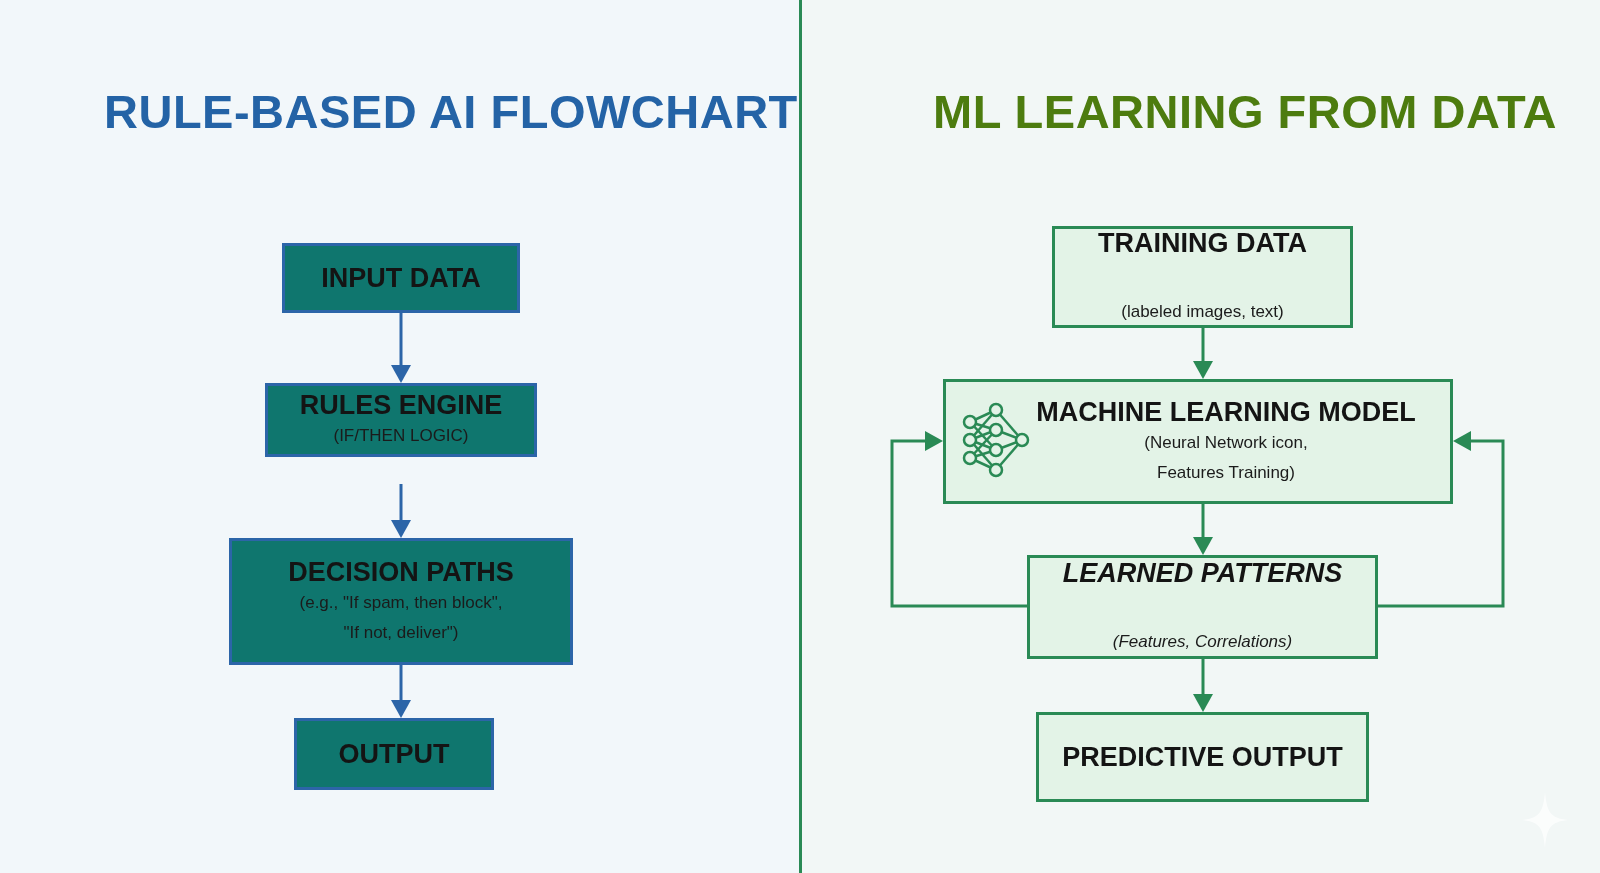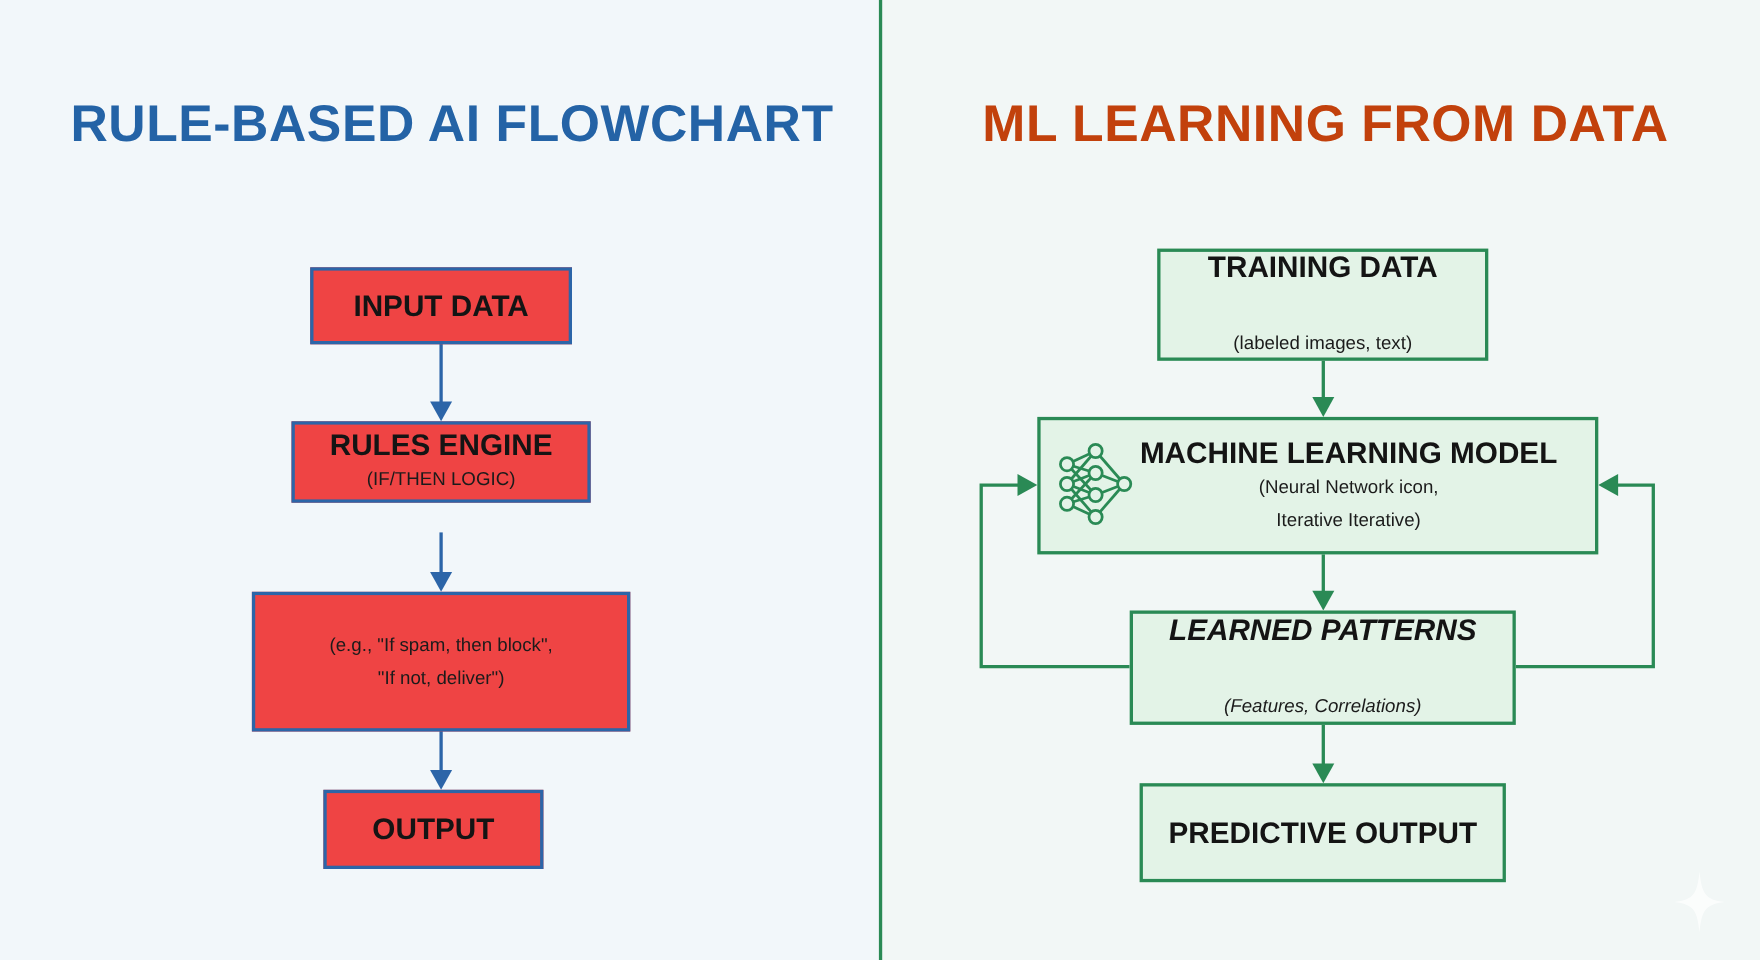--- a/index.html
+++ b/index.html
@@ -29,37 +29,38 @@
       height: 873px;
       background: #2a8a55;
     }
     .title {
       position: absolute;
       top: 84px;
       font-size: 47px;
       font-weight: bold;
       letter-spacing: 0.5px;
       white-space: nowrap;
+      margin-left: 40px;
     }
     .title-left { left: 64px; color: #2463a6; }
-    .title-right { left: 893px; color: #c2410c; }
+    .title-right { left: 893px; color: #4d7c0f; }
 
     .box {
       position: absolute;
       box-sizing: border-box;
       display: flex;
       flex-direction: column;
       align-items: center;
       justify-content: center;
       text-align: center;
       color: #141414;
     }
     .box-blue {
       border: 3px solid #2c65a8;
-      background: #ef4444;
+      background: #0f766e;
     }
     .box-green {
       border: 3px solid #2a8a55;
       background: #e3f3e7;
       gap: 38px;
     }
     .box .main {
       font-weight: bold;
       font-size: 27px;
       line-height: 32px;
@@ -160,38 +161,39 @@
 <div class="box box-blue" style="left:282px; top:243px; width:238px; height:70px;">
   <div class="main">INPUT DATA</div>
 </div>
 
 <div class="box box-blue" style="left:265px; top:383px; width:272px; height:74px;">
   <div class="main">RULES ENGINE</div>
   <div class="sub">(IF/THEN LOGIC)</div>
 </div>
 
 <div class="box box-blue" style="left:229px; top:538px; width:344px; height:127px;">
+  <div class="main">DECISION PATHS</div>
   <div class="sub">(e.g., "If spam, then block",</div>
   <div class="sub">"If not, deliver")</div>
 </div>
 
 <div class="box box-blue" style="left:294px; top:718px; width:200px; height:72px;">
   <div class="main">OUTPUT</div>
 </div>
 
 <div class="box box-green" style="left:1052px; top:226px; width:301px; height:102px;">
   <div class="main">TRAINING DATA</div>
   <div class="sub">(labeled images, text)</div>
 </div>
 
 <div class="box box-green row-flex" style="left:943px; top:379px; width:510px; height:125px;">
   <div class="ml-text">
     <div class="main">MACHINE LEARNING MODEL</div>
     <div class="sub">(Neural Network icon,</div>
-    <div class="sub">Iterative Iterative)</div>
+    <div class="sub">Features Training)</div>
   </div>
 </div>
 
 <svg class="nn-icon" viewBox="0 0 80 80">
   <g stroke="#2a8a55" stroke-width="2.5" fill="none">
 
     <line x1="10" y1="22" x2="36" y2="10"></line>
     <line x1="10" y1="22" x2="36" y2="30"></line>
     <line x1="10" y1="22" x2="36" y2="50"></line>
     <line x1="10" y1="40" x2="36" y2="10"></line>

